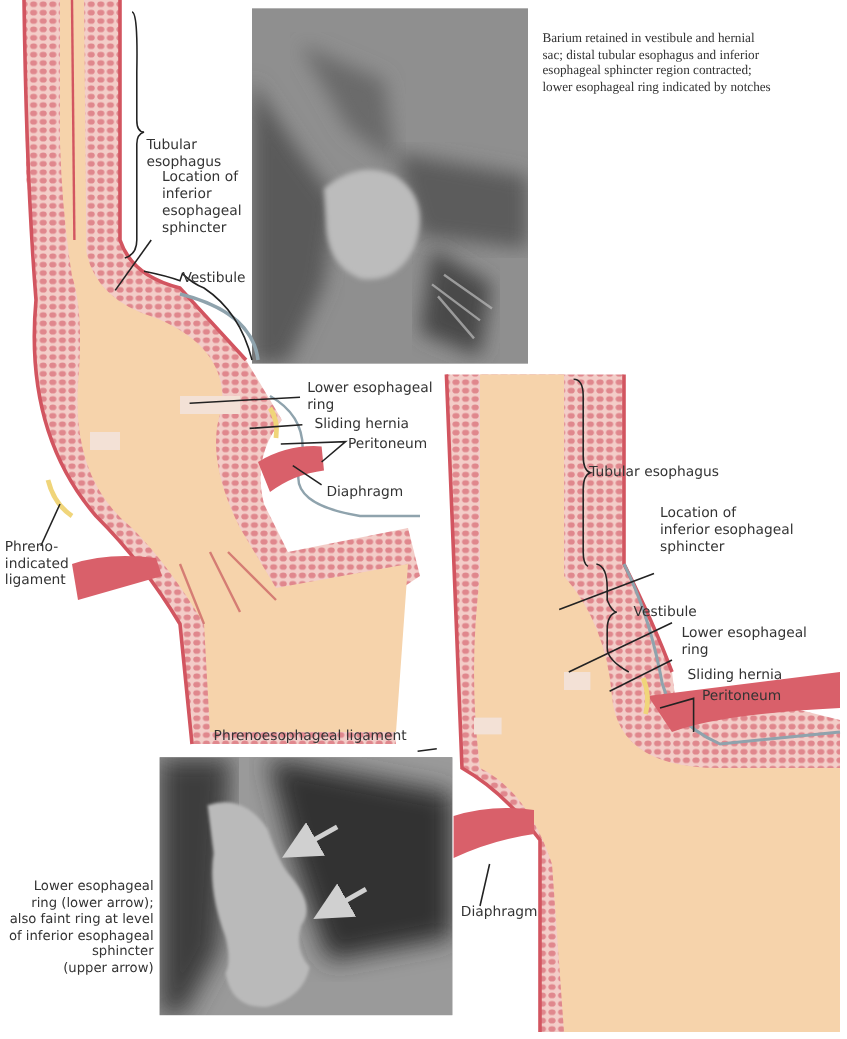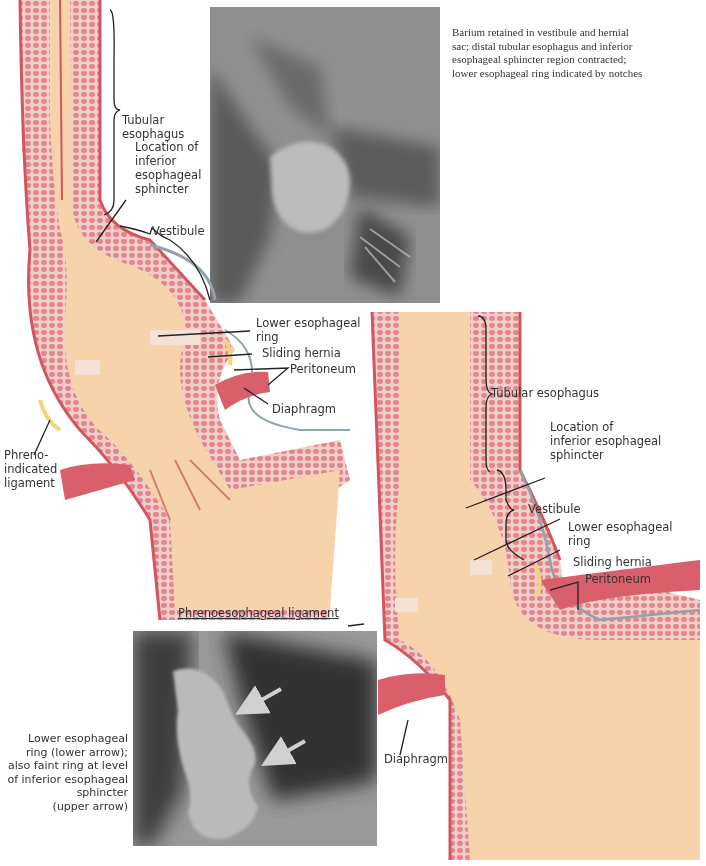--- a/index.html
+++ b/index.html
@@ -106,21 +106,21 @@
 <div class="lbl" style="left:152px;top:224px;">Vestibule</div>
 <div class="lbl" style="left:256px;top:316px;">Lower esophageal
 ring</div>
 <div class="lbl" style="left:262px;top:346px;">Sliding hernia</div>
 <div class="lbl" style="left:290px;top:362px;">Peritoneum</div>
 <div class="lbl" style="left:272px;top:402px;">Diaphragm</div>
 <div class="lbl" style="left:4px;top:448px;">Phreno-
 indicated
 ligament</div>
 
-<div class="lbl" style="left:178px;top:606px;text-decoration:underline;">Phrenoesophageal ligament</div>
+<div class="lbl" style="left:178px;top:606px;">Phrenoesophageal ligament</div>
 
 <div class="lbl" style="left:491px;top:386px;">Tubular esophagus</div>
 <div class="lbl" style="left:550px;top:420px;">Location of
 inferior esophageal
 sphincter</div>
 <div class="lbl" style="left:528px;top:502px;">Vestibule</div>
 <div class="lbl" style="left:568px;top:520px;">Lower esophageal
 ring</div>
 <div class="lbl" style="left:573px;top:555px;">Sliding hernia</div>
 <div class="lbl" style="left:585px;top:572px;">Peritoneum</div>

